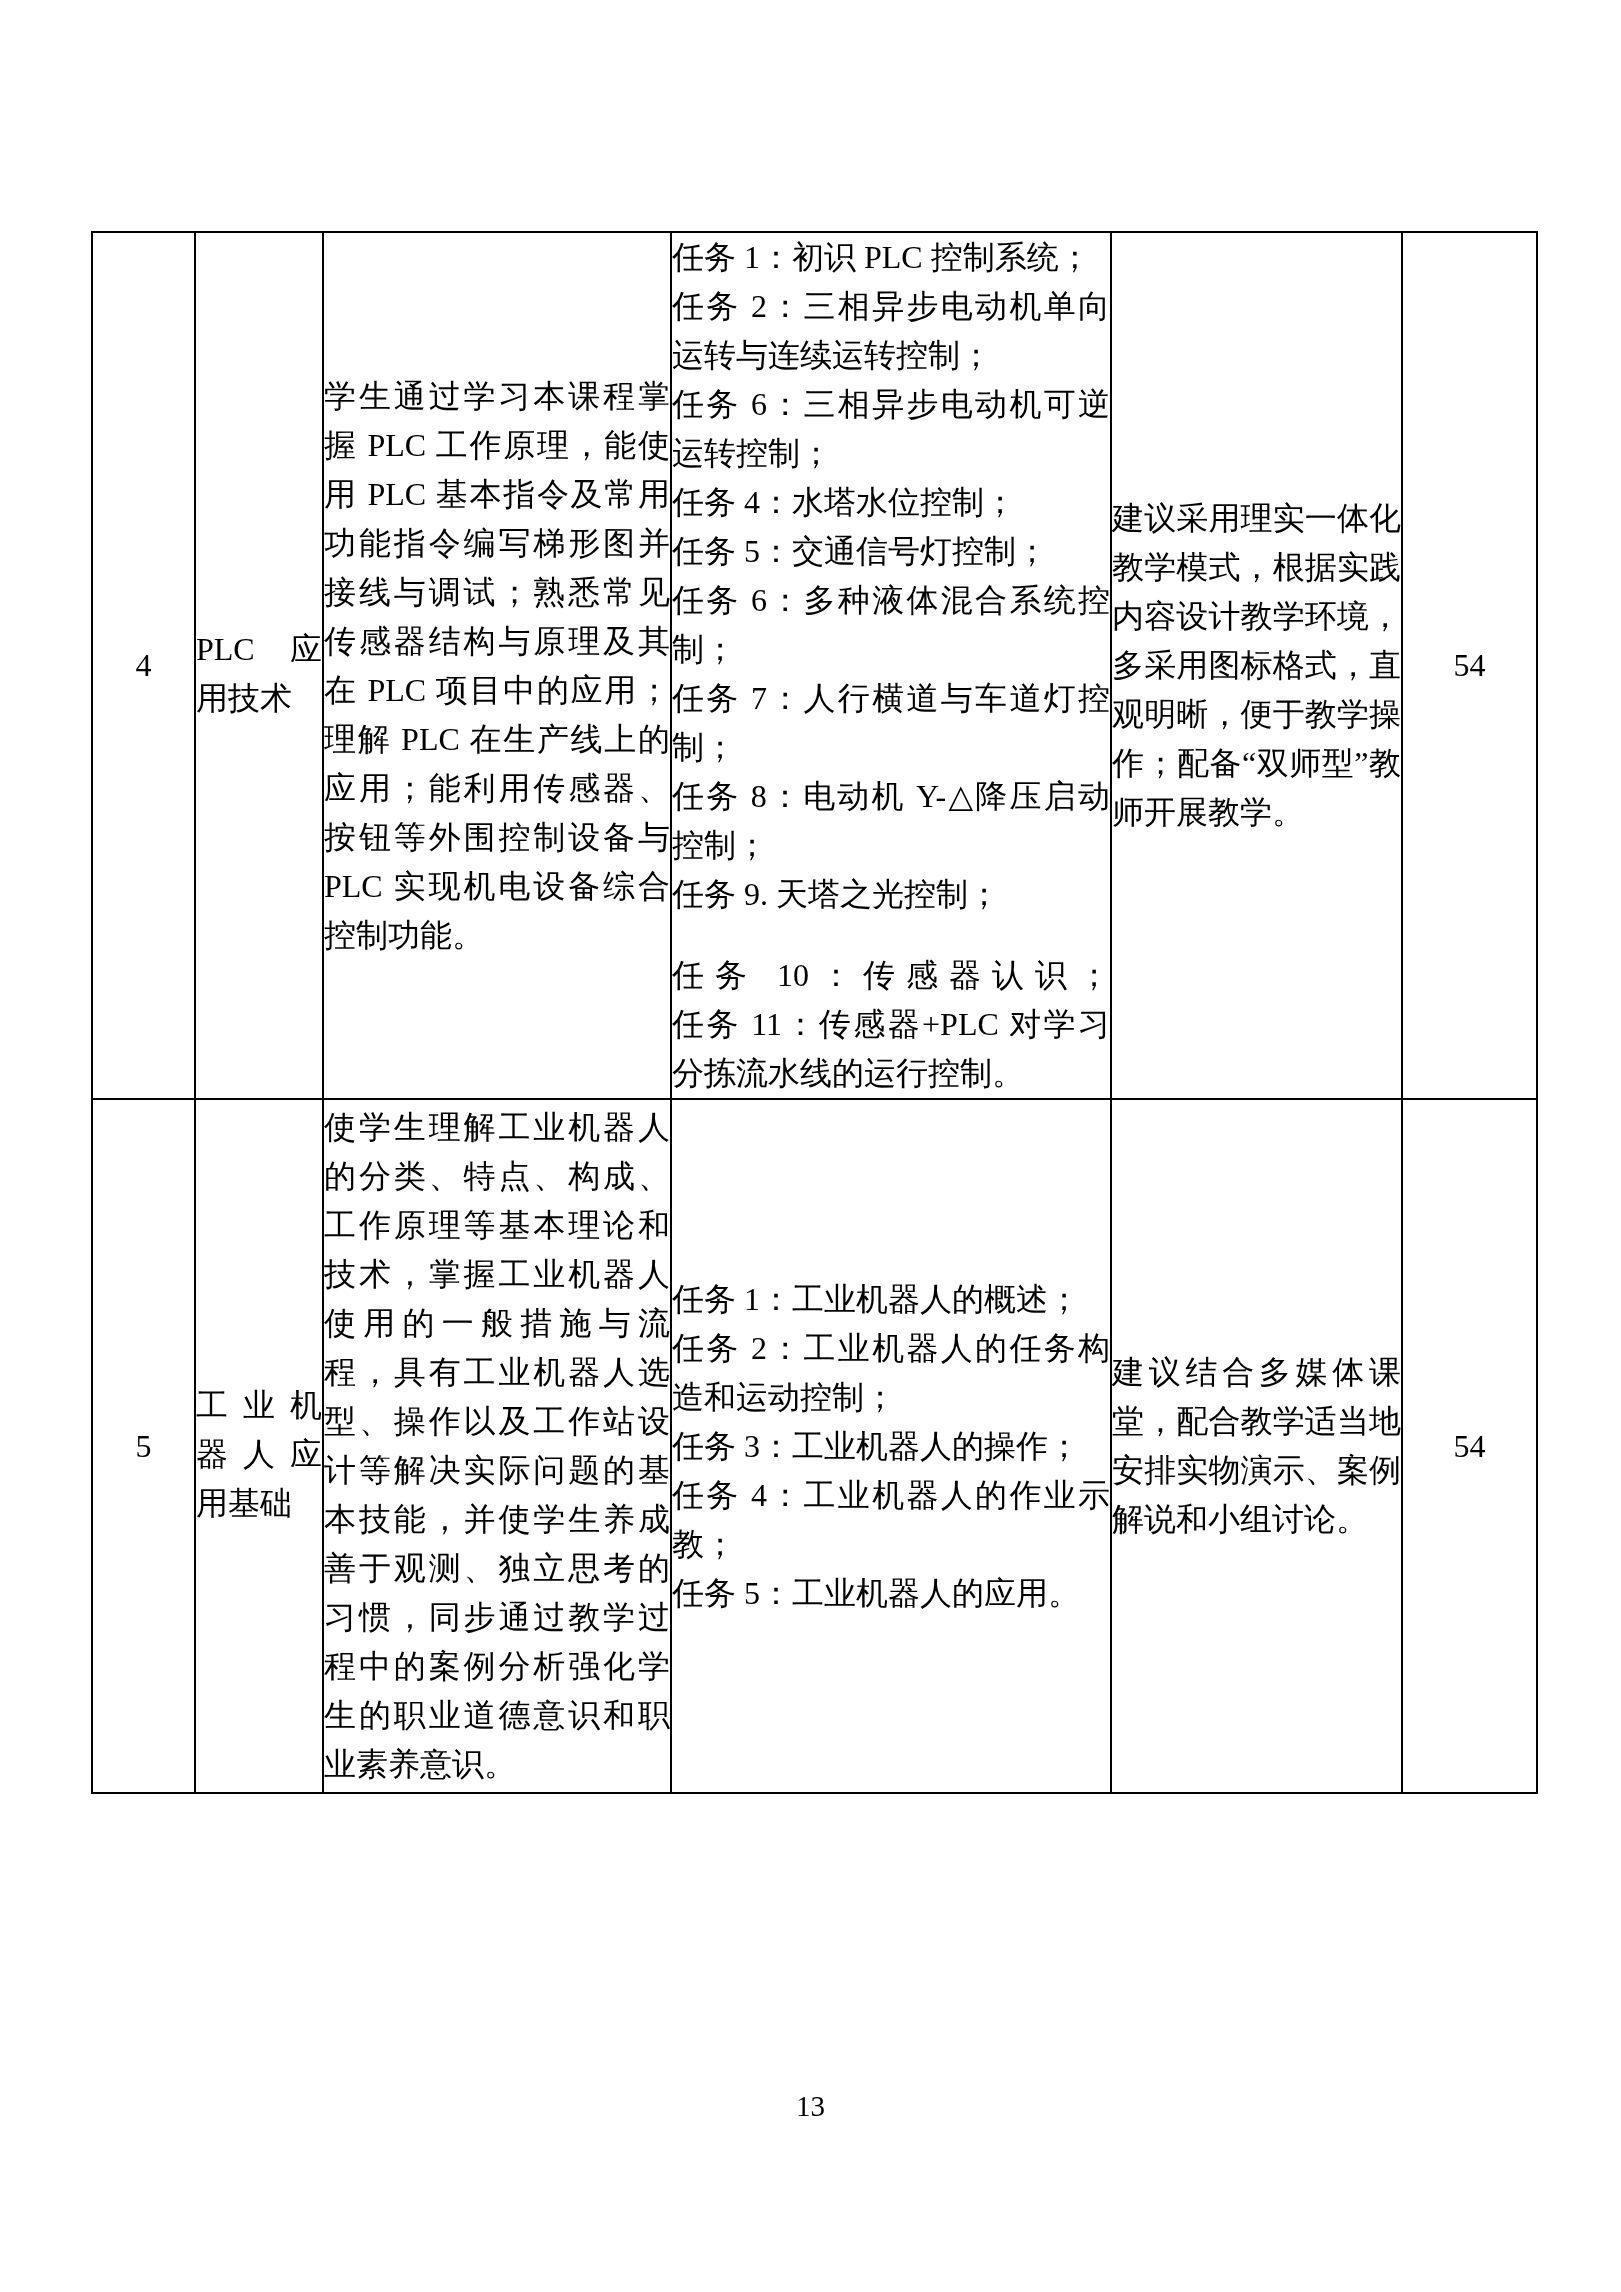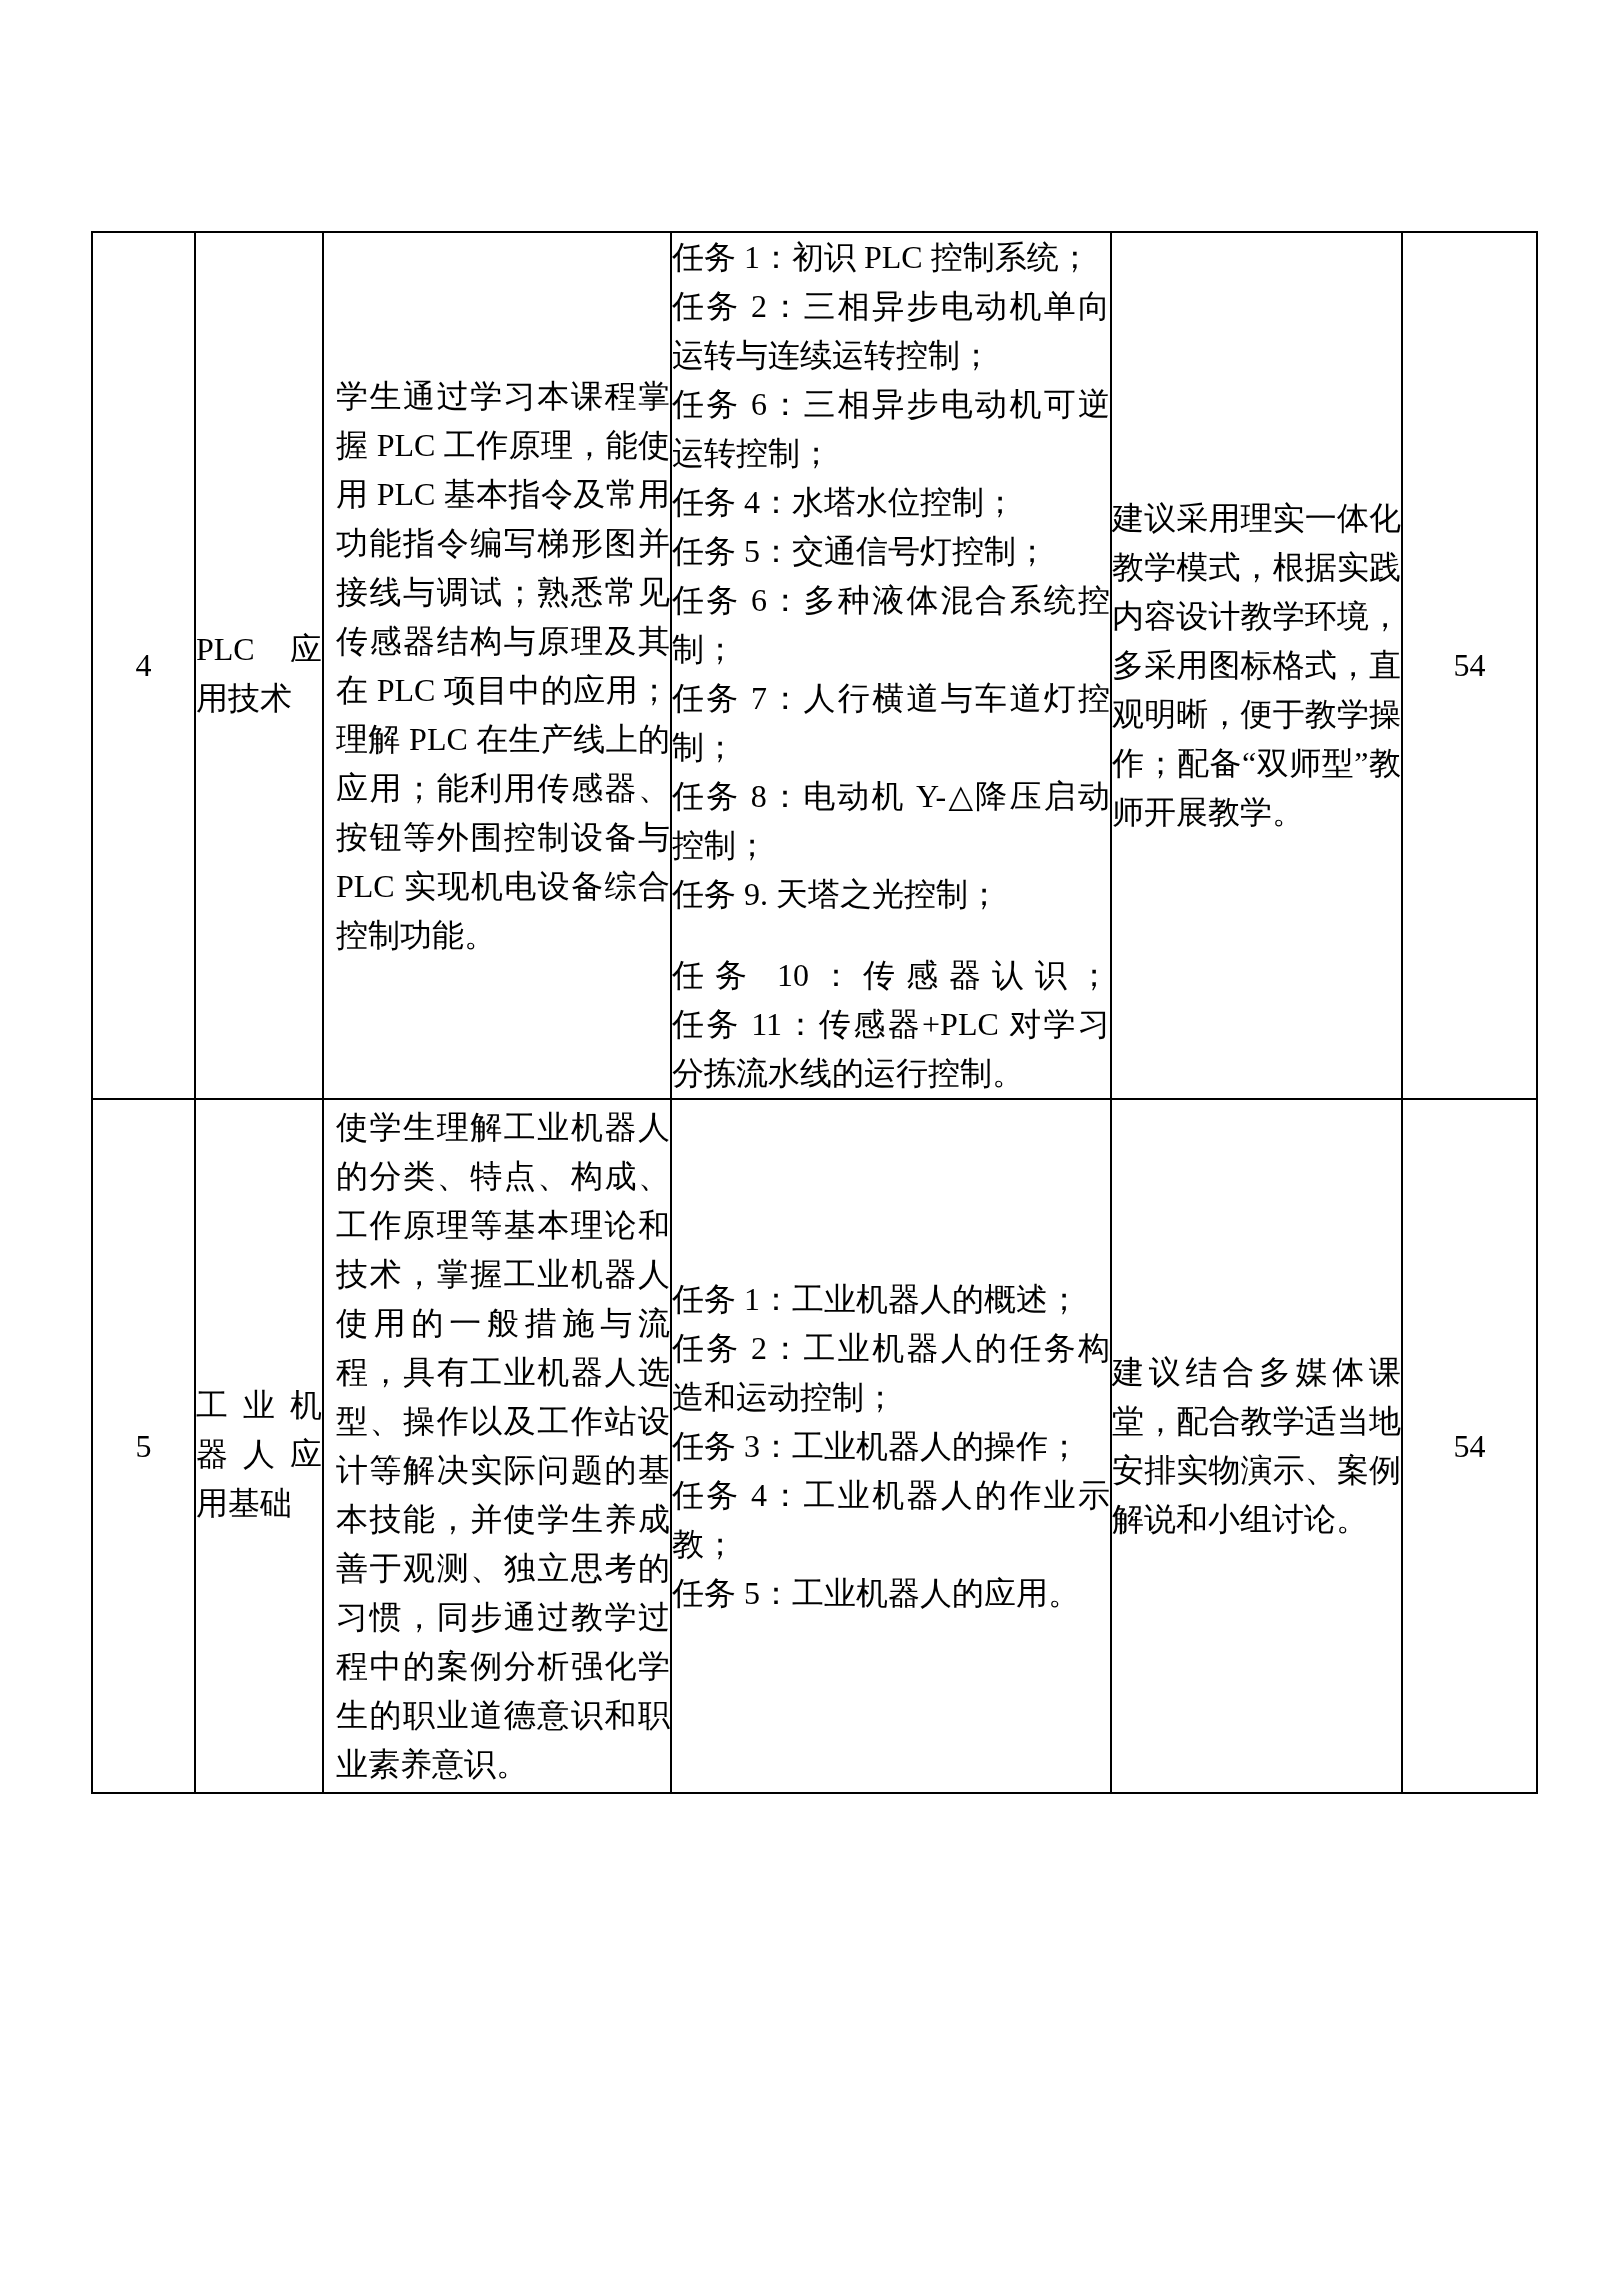--- a/index.html
+++ b/index.html
@@ -37,21 +37,21 @@
     padding: 0;
     overflow: hidden;
   }
   tr.row-4 { height: 860px; }
   tr.row-5 { height: 694px; }
 
   td.c-num { text-align: center; }
   td.c-name { padding: 0 9.8px; }
   td.c-name .wrap { text-align: justify; text-justify: inter-ideograph; margin-top: 16px; }
   td.c-desc { padding: 0 15.7px; }
-  td.c-desc .wrap { text-align: justify; text-justify: inter-ideograph; margin-left: 12px; }
+  td.c-desc .wrap { text-align: justify; text-justify: inter-ideograph; }
   td.c-tasks { padding: 0 13.7px; font-family: Liberation Serif, serif; }
   td.c-tasks p {
     margin: 0;
     text-align: justify;
     text-justify: inter-ideograph;
   }
   td.c-tasks p.stretch { text-align-last: justify; margin-top: 32px; }
   td.c-sugg { padding: 0 12.7px; }
   td.c-sugg .wrap { text-align: justify; text-justify: inter-ideograph; }
   td.c-hours { text-align: center; }
@@ -132,15 +132,16 @@
         <td class="c-sugg">
           <div class="wrap">建议结合多媒体课堂，配合教学适当地安排实物演示、案例解说和小组讨论。</div>
         </td>
         <td class="c-hours">
           <div>54</div>
         </td>
       </tr>
     </tbody>
   </table>
 
+  <div class="page-number">13</div>
 
 </div>
 
 
 </body></html>

